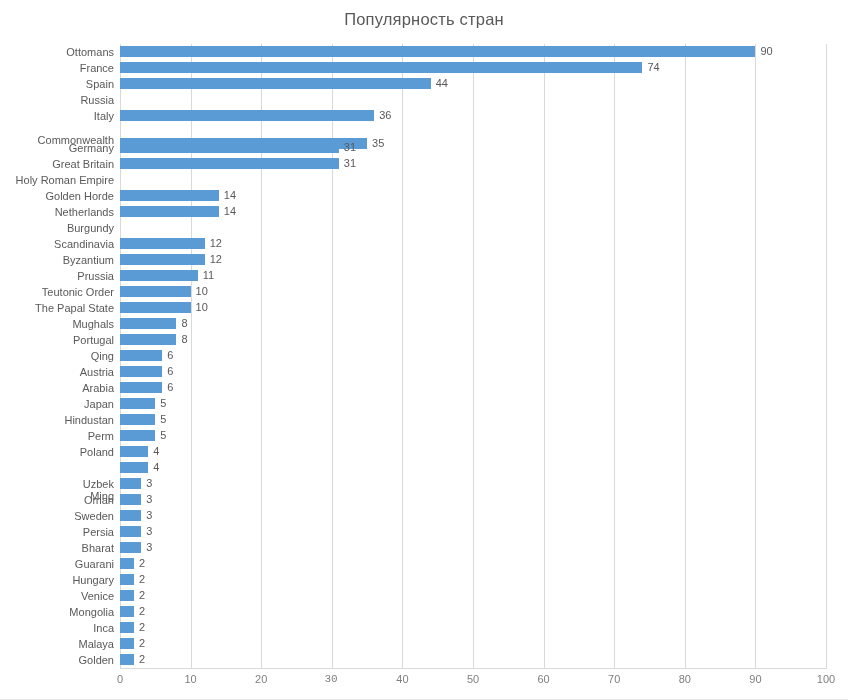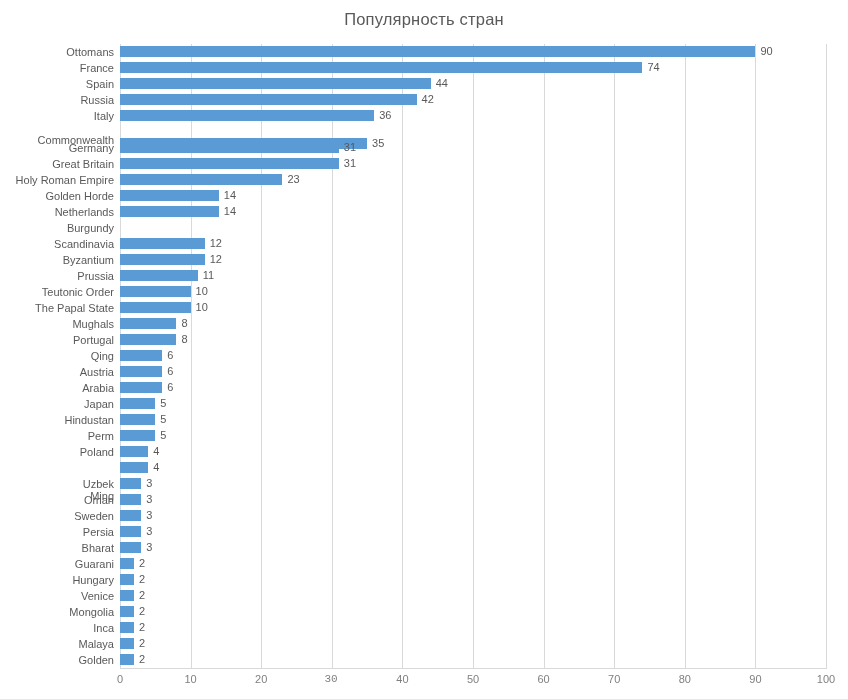--- a/index.html
+++ b/index.html
@@ -205,43 +205,35 @@
           <div class="bar-value" style="left: 640.4px; color: rgb(89, 89, 89);">90</div>
         </div>
         <div class="row" style="top: 16px; height: 16px;">
           <div class="bar" style="width: 522.44px; background: rgb(91, 155, 213);"></div>
           <div class="bar-value" style="left: 527.44px; color: rgb(89, 89, 89);">74</div>
         </div>
         <div class="row" style="top: 32px; height: 16px;">
           <div class="bar" style="width: 310.64px; background: rgb(91, 155, 213);"></div>
           <div class="bar-value" style="left: 315.64px; color: rgb(89, 89, 89);">44</div>
         </div>
-        <div class="row" style="top: 48px; height: 16px;">
-          <div class="bar" style="width: 296.52px; background: rgb(91, 155, 213);"></div>
-          <div class="bar-value" style="left: 301.52px; color: rgb(89, 89, 89);">42</div>
-        </div>
         <div class="row" style="top: 64px; height: 16px;">
           <div class="bar" style="width: 254.16px; background: rgb(91, 155, 213);"></div>
           <div class="bar-value" style="left: 259.16px; color: rgb(89, 89, 89);">36</div>
         </div>
         <div class="row" style="top: 92px; height: 16px;">
           <div class="bar" style="width: 247.1px; background: rgb(91, 155, 213);"></div>
           <div class="bar-value" style="left: 252.1px; color: rgb(89, 89, 89);">35</div>
         </div>
         <div class="row" style="top: 96px; height: 16px;">
           <div class="bar" style="width: 218.86px; background: rgb(91, 155, 213);"></div>
           <div class="bar-value" style="left: 223.86px; color: rgb(89, 89, 89);">31</div>
         </div>
         <div class="row" style="top: 112px; height: 16px;">
           <div class="bar" style="width: 218.86px; background: rgb(91, 155, 213);"></div>
           <div class="bar-value" style="left: 223.86px; color: rgb(89, 89, 89);">31</div>
-        </div>
-        <div class="row" style="top: 128px; height: 16px;">
-          <div class="bar" style="width: 162.38px; background: rgb(91, 155, 213);"></div>
-          <div class="bar-value" style="left: 167.38px; color: rgb(89, 89, 89);">23</div>
         </div>
         <div class="row" style="top: 144px; height: 16px;">
           <div class="bar" style="width: 98.84px; background: rgb(91, 155, 213);"></div>
           <div class="bar-value" style="left: 103.84px; color: rgb(89, 89, 89);">14</div>
         </div>
         <div class="row" style="top: 160px; height: 16px;">
           <div class="bar" style="width: 98.84px; background: rgb(91, 155, 213);"></div>
           <div class="bar-value" style="left: 103.84px; color: rgb(89, 89, 89);">14</div>
         </div>
         <div class="row" style="top: 192px; height: 16px;">

